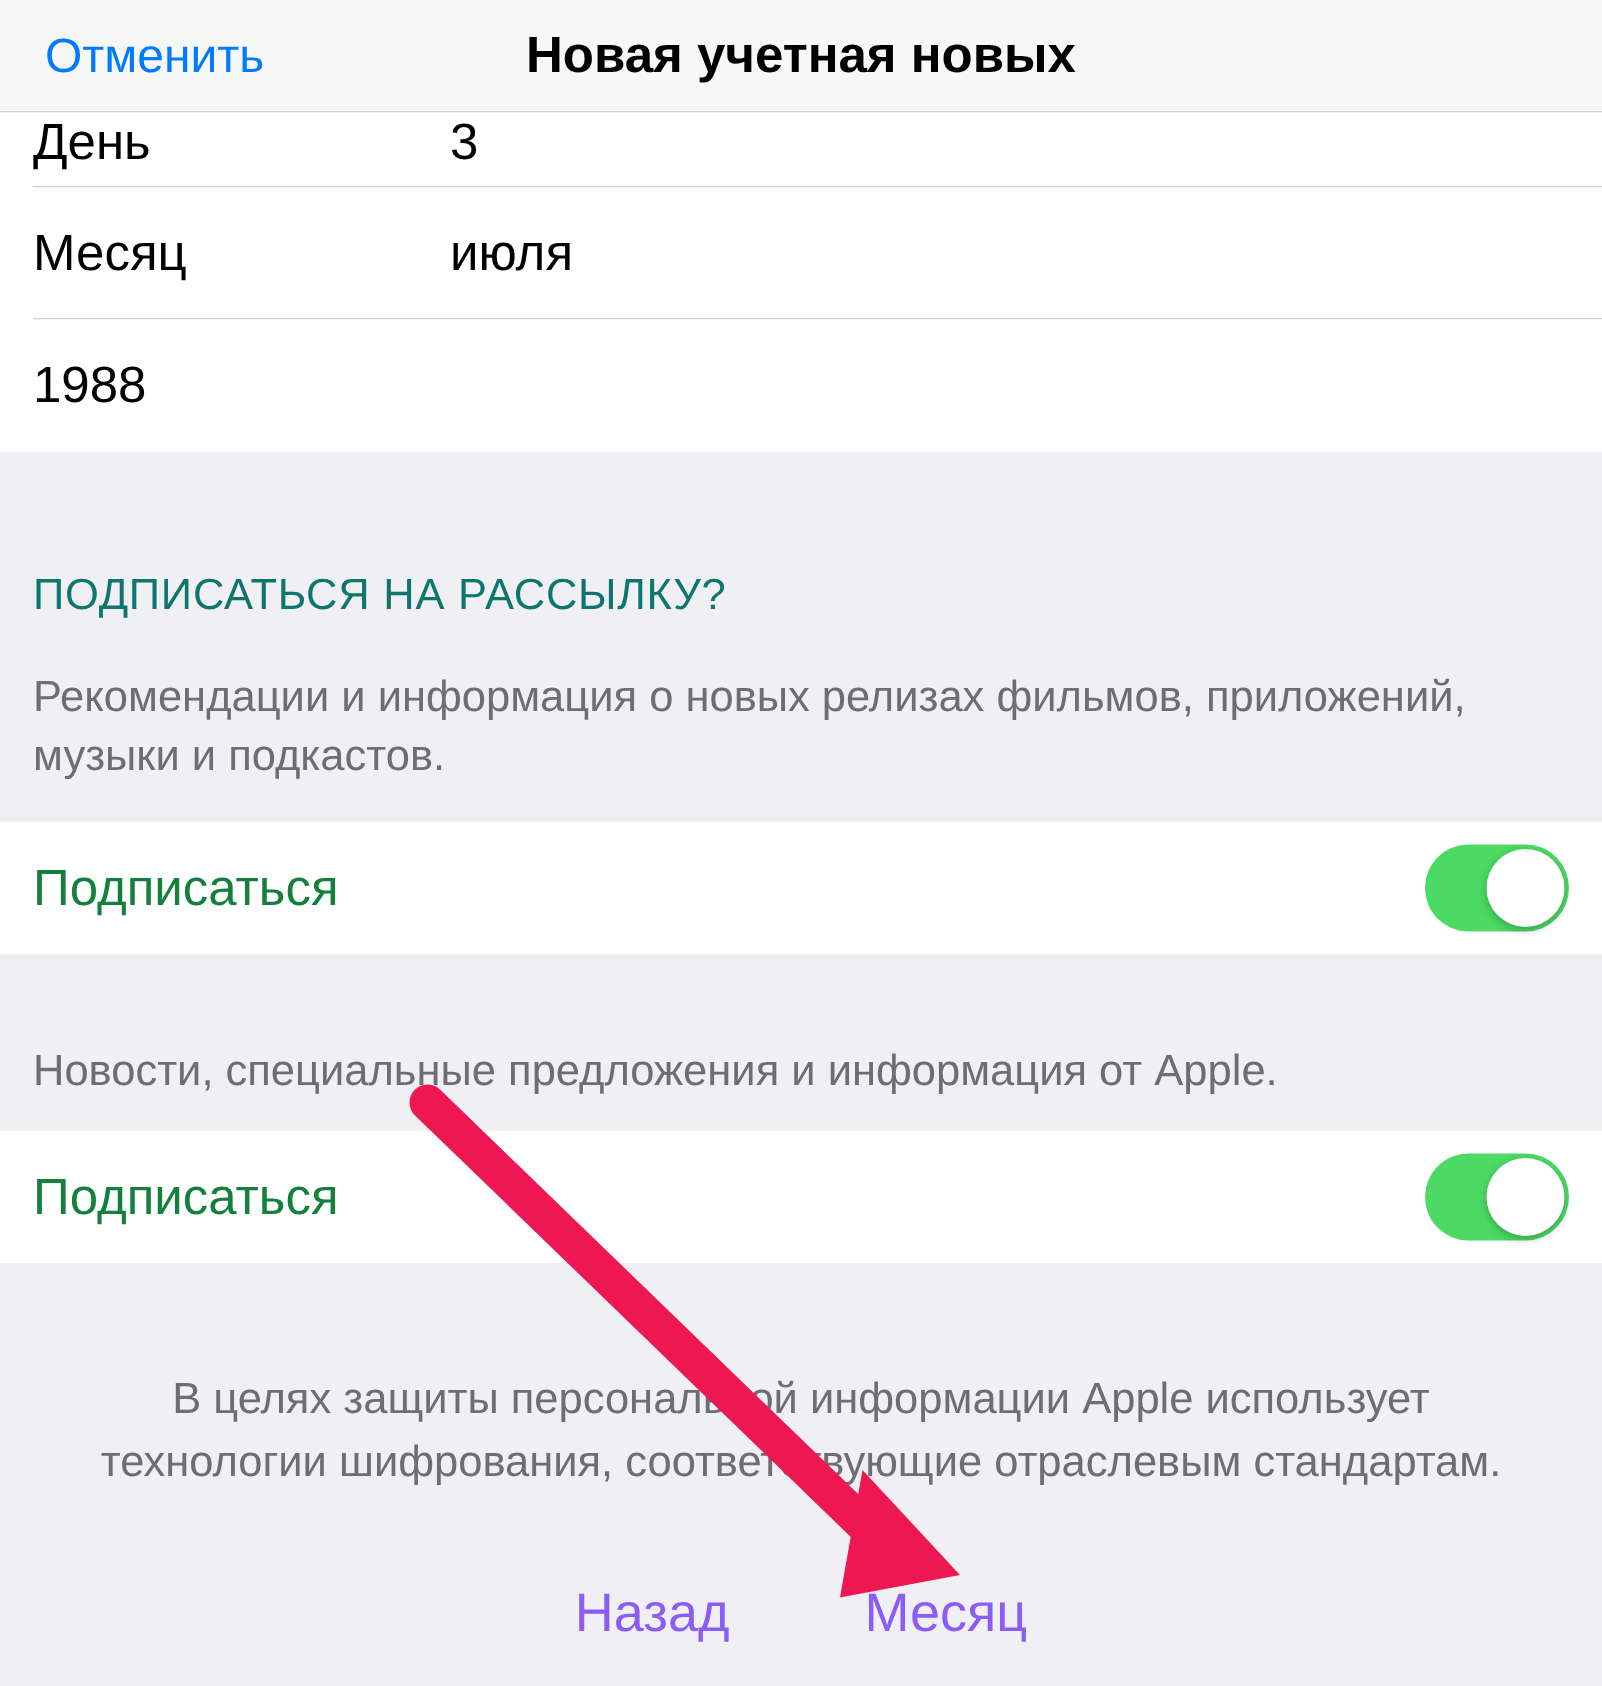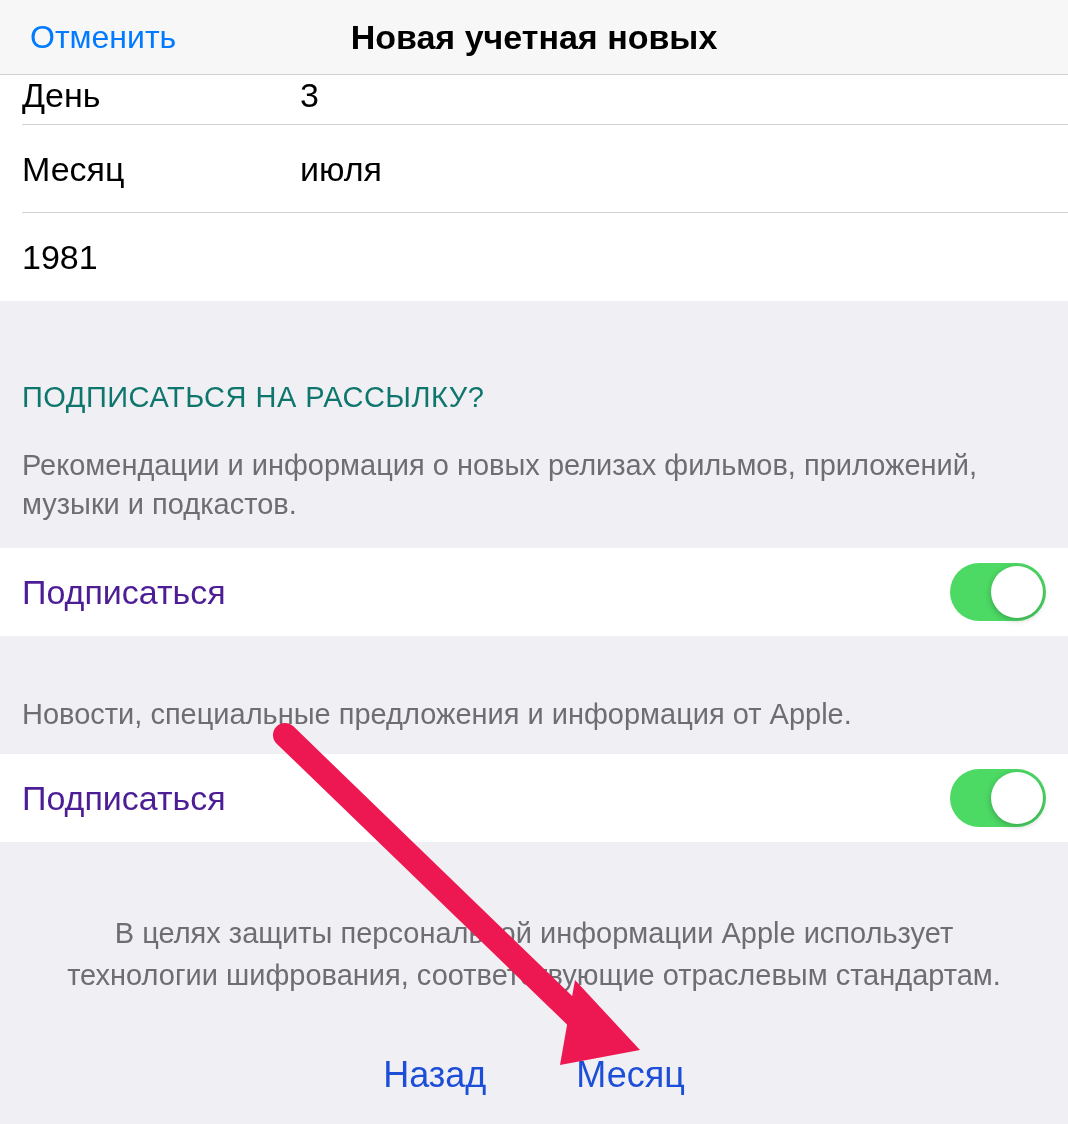--- a/index.html
+++ b/index.html
@@ -97,21 +97,21 @@
     .toggle-row {
       display: flex;
       align-items: center;
       justify-content: space-between;
       background: #fff;
       height: 88px;
       padding: 0 22px;
     }
     .toggle-label {
       font-size: 34px;
-      color: #4c1d95;
+      color: #15803d;
     }
     .ios-switch {
       width: 96px;
       height: 58px;
       background: #4cd964;
       border-radius: 29px;
       position: relative;
       cursor: pointer;
     }
     .ios-switch-knob {
@@ -137,21 +137,21 @@
       position: absolute;
       bottom: 28px;
       left: 0;
       right: 0;
       display: flex;
       justify-content: center;
       gap: 90px;
     }
     .nav-btn {
       font-size: 36px;
-      color: #1d4ed8;
+      color: #8b5cf6;
       cursor: pointer;
       background: none;
       border: none;
       font-family: inherit;
     }
     .annotation-arrow {
       position: absolute;
       left: 270px;
       top: 720px;
       pointer-events: none;
@@ -170,21 +170,21 @@
     <span class="row-label">День</span>
     <span class="row-value">3</span>
     <div class="row-sep"></div>
   </div>
   <div class="list-row">
     <span class="row-label">Месяц</span>
     <span class="row-value">июля</span>
     <div class="row-sep"></div>
   </div>
   <div class="list-row">
-    <span class="row-value">1981</span>
+    <span class="row-value">1988</span>
   </div>
 </div>
 
 <div class="section-header">
   <div class="section-header-title">ПОДПИСАТЬСЯ НА РАССЫЛКУ?</div>
   <div class="section-header-desc">Рекомендации и информация о новых релизах фильмов, приложений, музыки и подкастов.</div>
 </div>
 
 <div class="toggle-row">
   <span class="toggle-label">Подписаться</span>

